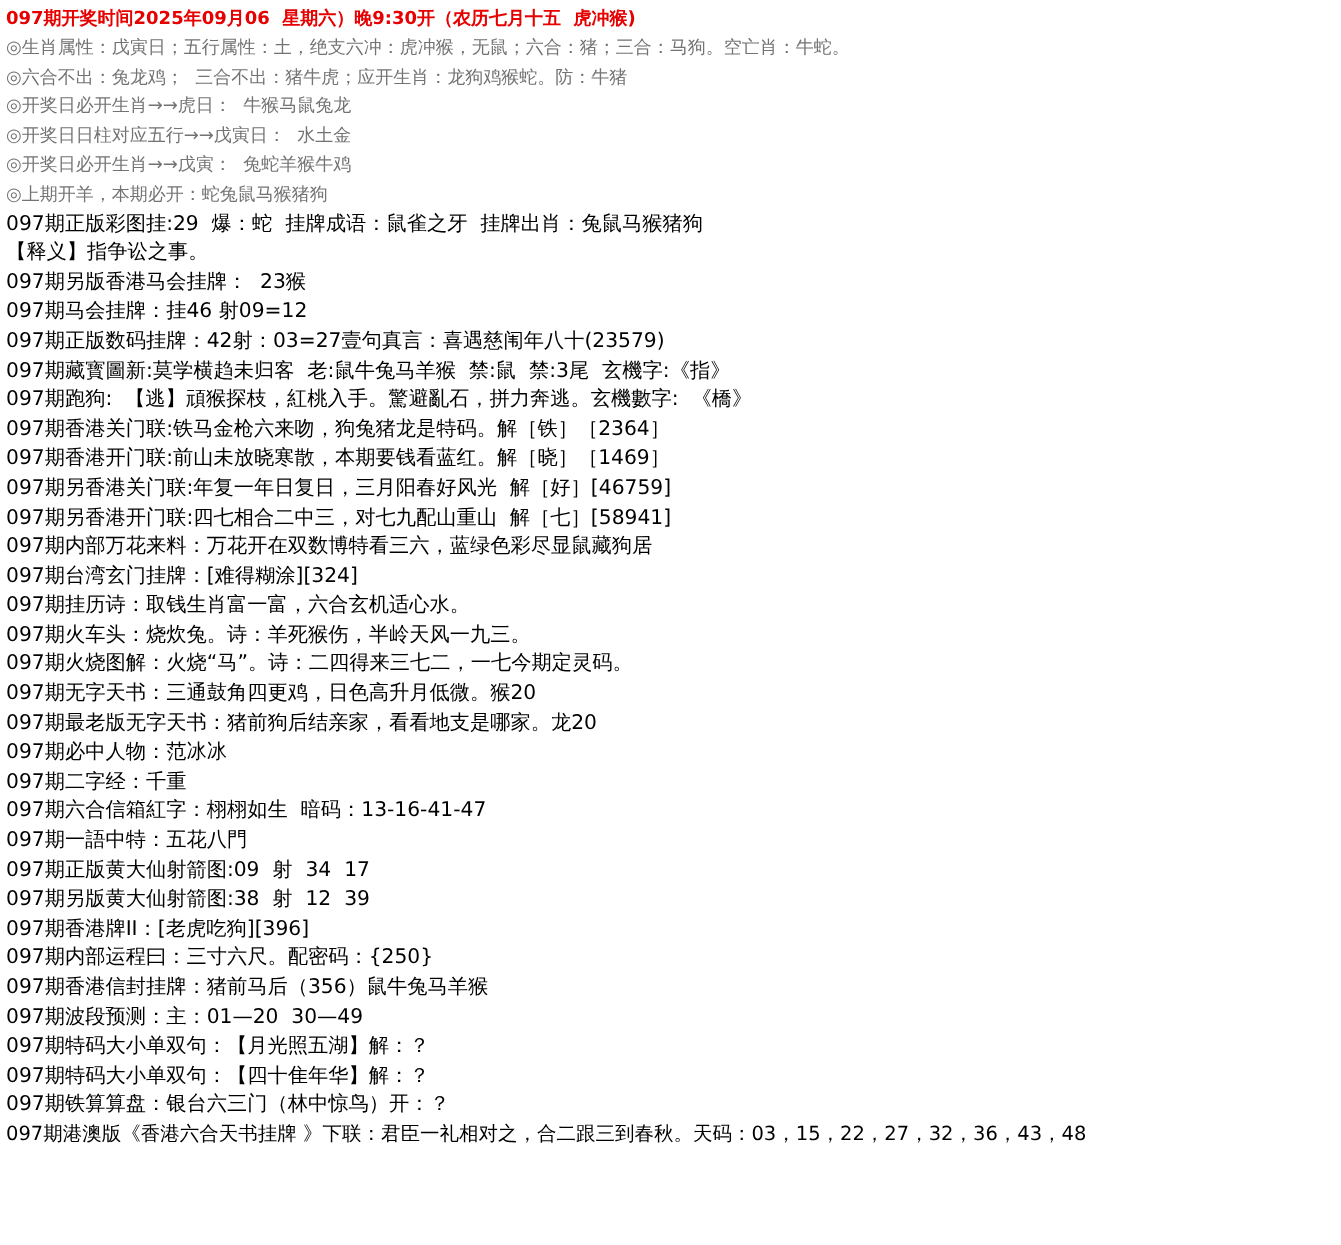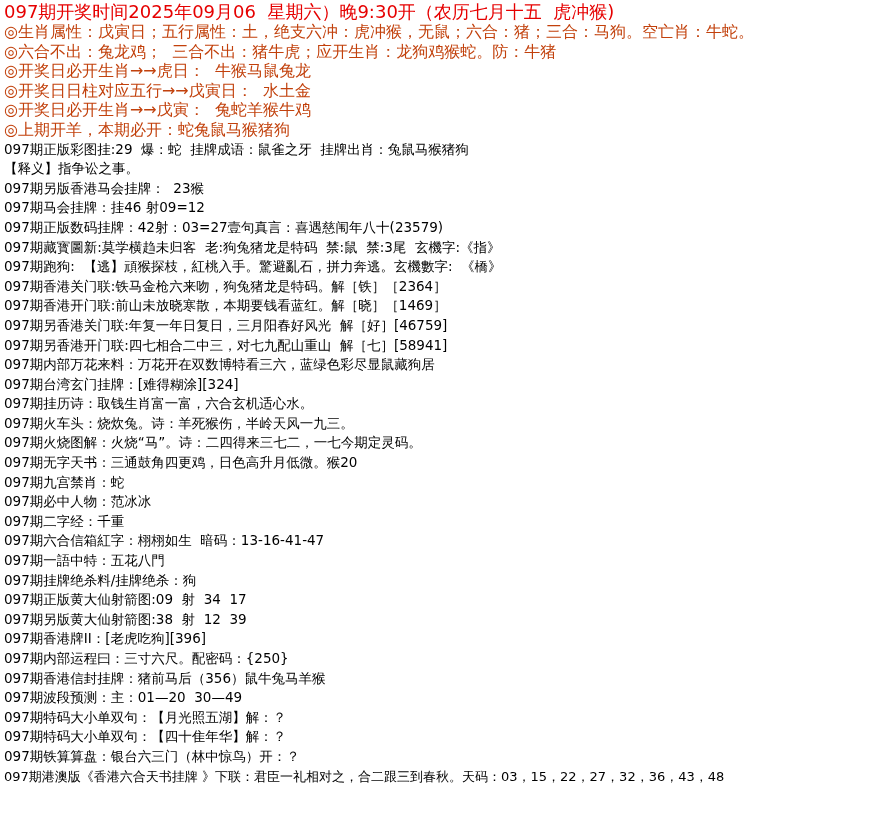--- a/index.html
+++ b/index.html
@@ -22,29 +22,29 @@
   }
   .line {
     font-size: 13.5px;
     line-height: 19.6px;
     white-space: pre;
     color: #000000;
     letter-spacing: 0px;
   }
   .hdr {
     color: #e60000;
-    font-weight: normal;
-    font-size: 18px;
+    font-weight: bold;
+    font-size: 12px;
     line-height: 20px;
     white-space: pre;
   }
   .red {
-    color: #c2410c;
+    color: #737373;
     white-space: pre;
-    font-size: 16px;
+    font-size: 12px;
     line-height: 19.6px;
   }
   .small {
     font-size: 13px;
   }
 </style>
 </head>
 <body>
 
 <div class="sheet">
@@ -60,38 +60,37 @@
     <div class="red">◎上期开羊，本期必开：蛇兔鼠马猴猪狗</div>
   </div>
 
 
   <div>
     <div class="line">097期正版彩图挂:29  爆：蛇  挂牌成语：鼠雀之牙  挂牌出肖：兔鼠马猴猪狗</div>
     <div class="line">【释义】指争讼之事。</div>
     <div class="line">097期另版香港马会挂牌：  23猴</div>
     <div class="line">097期马会挂牌：挂46 射09=12</div>
     <div class="line">097期正版数码挂牌：42射：03=27壹句真言：喜遇慈闱年八十(23579)</div>
-    <div class="line">097期藏寳圖新:莫学横趋未归客  老:狗兔猪龙是特码  禁:鼠  禁:3尾  玄機字:《指》</div>
+    <div class="line">097期藏寳圖新:莫学横趋未归客  老:鼠牛兔马羊猴  禁:鼠  禁:3尾  玄機字:《指》</div>
     <div class="line">097期跑狗:  【逃】頑猴探枝，紅桃入手。驚避亂石，拼力奔逃。玄機數字:  《橋》</div>
     <div class="line">097期香港关门联:铁马金枪六来吻，狗兔猪龙是特码。解［铁］［2364］</div>
     <div class="line">097期香港开门联:前山未放晓寒散，本期要钱看蓝红。解［晓］［1469］</div>
     <div class="line">097期另香港关门联:年复一年日复日，三月阳春好风光  解［好］[46759]</div>
     <div class="line">097期另香港开门联:四七相合二中三，对七九配山重山  解［七］[58941]</div>
     <div class="line">097期内部万花来料：万花开在双数博特看三六，蓝绿色彩尽显鼠藏狗居</div>
     <div class="line">097期台湾玄门挂牌：[难得糊涂][324]</div>
     <div class="line">097期挂历诗：取钱生肖富一富，六合玄机适心水。</div>
     <div class="line">097期火车头：烧炊兔。诗：羊死猴伤，半岭天风一九三。</div>
     <div class="line">097期火烧图解：火烧“马”。诗：二四得来三七二，一七今期定灵码。</div>
     <div class="line">097期无字天书：三通鼓角四更鸡，日色高升月低微。猴20</div>
-    <div class="line">097期九宫禁肖：蛇</div>
+    <div class="line">097期最老版无字天书：猪前狗后结亲家，看看地支是哪家。龙20</div>
     <div class="line">097期必中人物：范冰冰</div>
     <div class="line">097期二字经：千重</div>
     <div class="line">097期六合信箱紅字：栩栩如生  暗码：13-16-41-47</div>
     <div class="line">097期一語中特：五花八門</div>
-    <div class="line">097期挂牌绝杀料/挂牌绝杀：狗</div>
     <div class="line">097期正版黄大仙射箭图:09  射  34  17</div>
     <div class="line">097期另版黄大仙射箭图:38  射  12  39</div>
     <div class="line">097期香港牌II：[老虎吃狗][396]</div>
     <div class="line">097期内部运程曰：三寸六尺。配密码：{250}</div>
     <div class="line">097期香港信封挂牌：猪前马后（356）鼠牛兔马羊猴</div>
     <div class="line">097期波段预测：主：01—20  30—49</div>
     <div class="line">097期特码大小单双句：【月光照五湖】解：？</div>
     <div class="line">097期特码大小单双句：【四十隹年华】解：？</div>
     <div class="line">097期铁算算盘：银台六三门（林中惊鸟）开：？</div>
     <div class="line small">097期港澳版《香港六合天书挂牌 》下联：君臣一礼相对之，合二跟三到春秋。天码：03，15，22，27，32，36，43，48</div>

